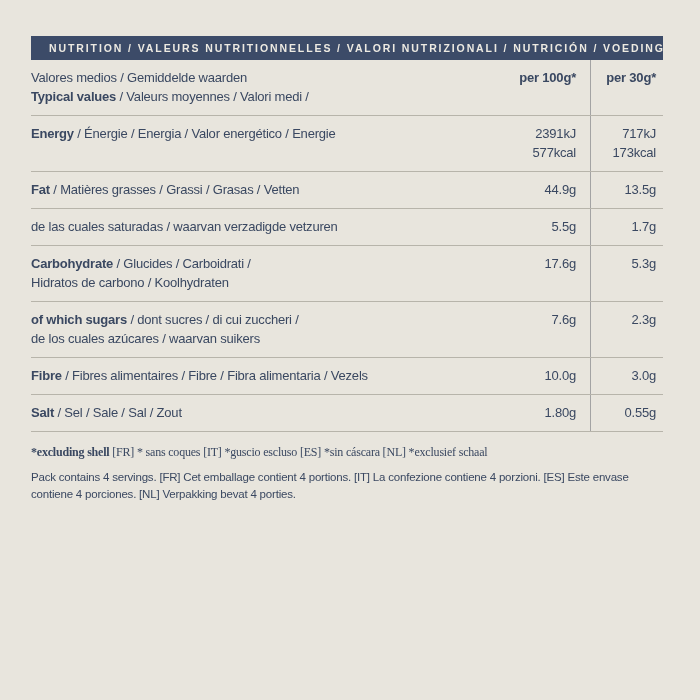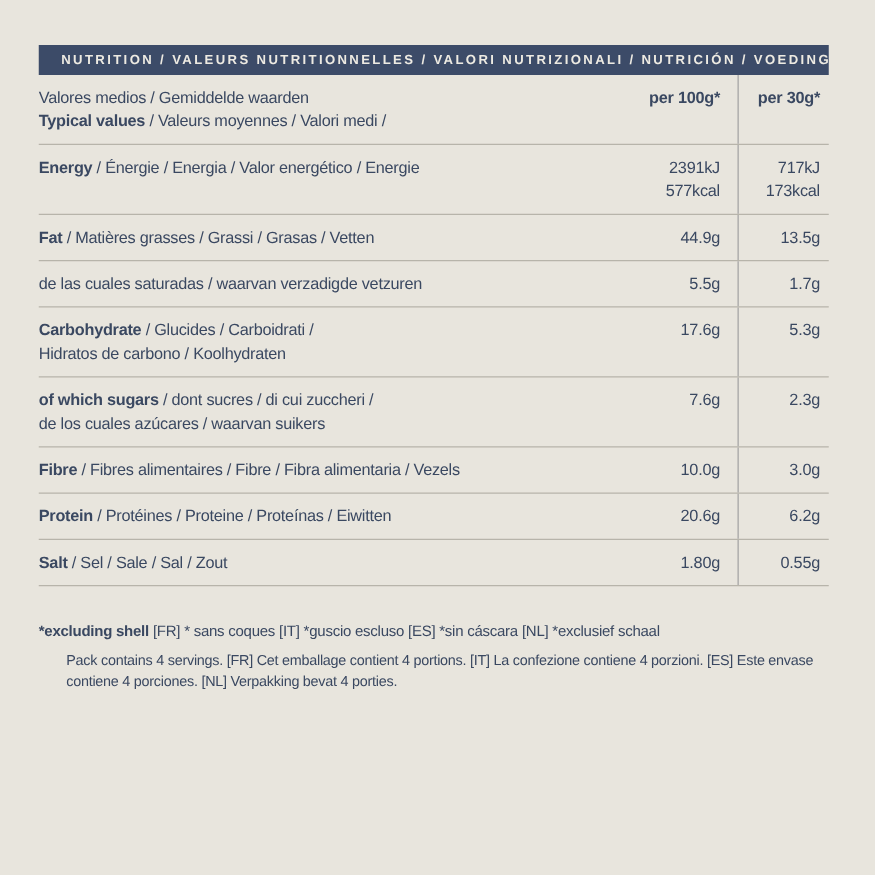--- a/index.html
+++ b/index.html
@@ -37,22 +37,22 @@
     width:92px; flex:0 0 92px; text-align:right;
     padding:8px 14px 9px 0;
   }
   .cell.per30 {
     width:73px; flex:0 0 73px; text-align:right;
     padding:8px 7px 9px 0;
     border-left:1px solid #a3a3a3;
   }
   .row.hdr .cell.per100, .row.hdr .cell.per30 { font-weight:bold; }
   b, .b { font-weight:bold; }
-  .fn1 { margin-top:29px; font-size:12px; letter-spacing:-0.2px; }
-  .fn2 { margin-top:9px; font-size:11.5px; line-height:16.5px; letter-spacing:-0.2px;margin-left:22px; }
+  .fn1 { margin-top:13px; font-size:12px; letter-spacing:-0.2px;font-family:Liberation Serif, serif; }
+  .fn2 { margin-top:9px; font-size:11.5px; line-height:16.5px; letter-spacing:-0.2px; }
 </style>
 </head>
 <body>
 
 <div class="label-wrap">
 
   <div class="bar">NUTRITION / VALEURS NUTRITIONNELLES / VALORI NUTRIZIONALI / NUTRICIÓN / VOEDINGSWAARDE</div>
 
   <div class="ntable">
 
@@ -133,31 +133,20 @@
         </div>
         <div class="cell per100">
           <div>10.0g</div>
         </div>
         <div class="cell per30">
           <div>3.0g</div>
         </div>
       </div>
       <div class="row">
         <div class="cell label">
-          <div><b>Protein</b> / Protéines / Proteine / Proteínas / Eiwitten</div>
-        </div>
-        <div class="cell per100">
-          <div>20.6g</div>
-        </div>
-        <div class="cell per30">
-          <div>6.2g</div>
-        </div>
-      </div>
-      <div class="row">
-        <div class="cell label">
           <div><b>Salt</b> / Sel / Sale / Sal / Zout</div>
         </div>
         <div class="cell per100">
           <div>1.80g</div>
         </div>
         <div class="cell per30">
           <div>0.55g</div>
         </div>
       </div>
     </div>

